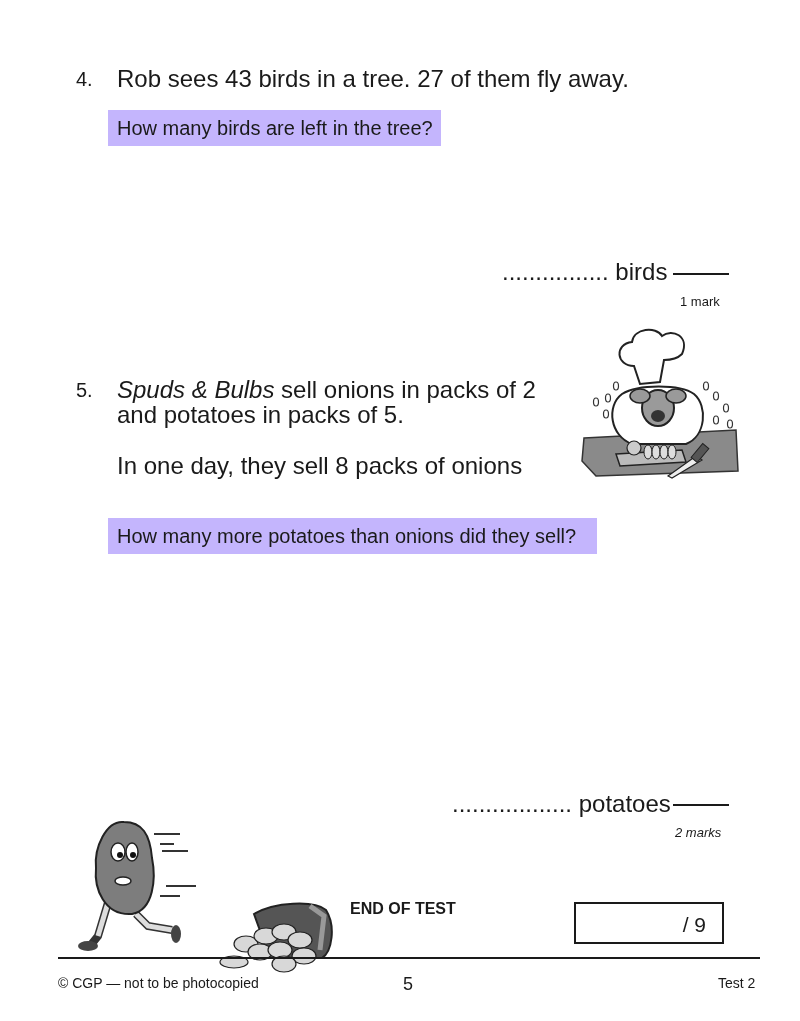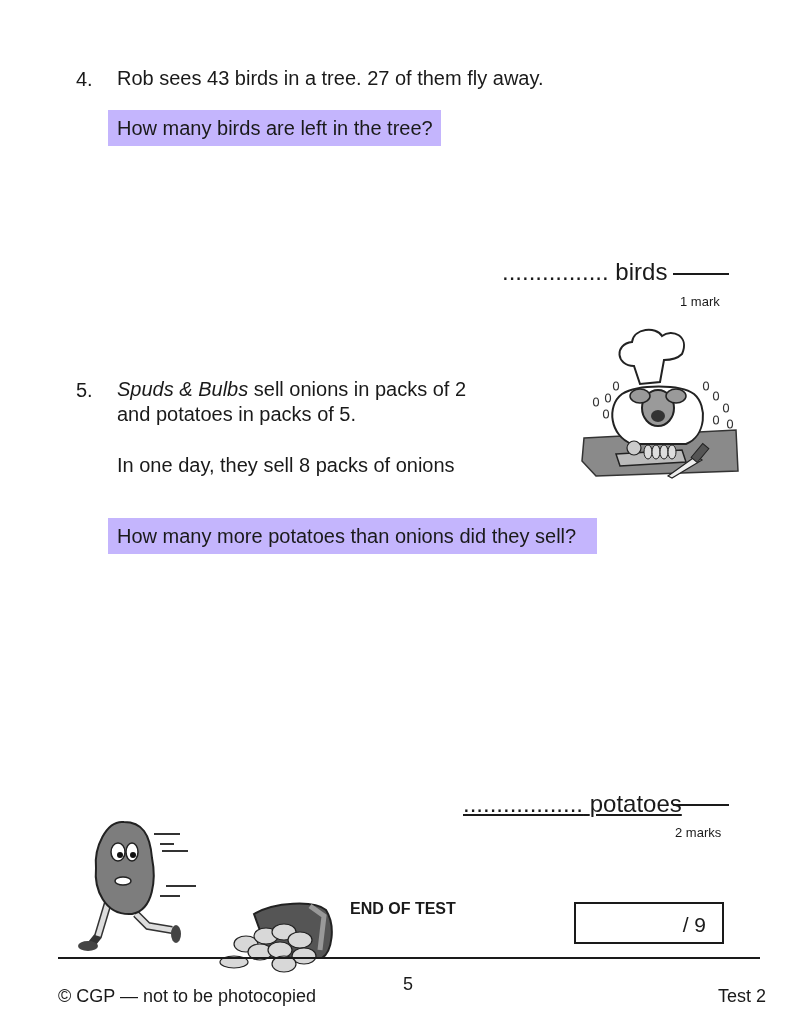--- a/index.html
+++ b/index.html
@@ -2,34 +2,34 @@
 <html><head>
   <meta charset="utf-8">
   <style>
     html, body { margin: 0; padding: 0; }
     body {
       width: 800px; height: 1021px; background: #ffffff; position: relative;
       font-family: "Liberation Sans", sans-serif; color: #1a1a1a; overflow: hidden;
     }
     .abs { position: absolute; }
     .q-num { font-size: 20px; }
-    .q-text { font-size: 20px; line-height: 25px; }
+    .q-text { font-size: 24px; line-height: 25px; }
     .prompt-box {
       background: #c4b5fd; font-size: 20px; padding: 6px 8px 6px 9px; line-height: 24px;
     }
     .answer-line { font-size: 24px; white-space: nowrap; }
     .mark-line { border-top: 2px solid #1a1a1a; width: 56px; }
     .mark-label { font-size: 13px; margin-top: 15px; }
     .end-test { font-weight: bold; font-size: 16px; }
     .score-box {
       border: 2px solid #1a1a1a; width: 150px; height: 42px; box-sizing: border-box;
       font-size: 21px; text-align: right; padding: 9px 16px 0 0;
     }
     .ground { height: 2px; background: #1a1a1a; }
-    .footer { font-size: 18px; margin-top: 11px; }
+    .footer { font-size: 14px; }
     .page-num { font-size: 18px; }
     em { font-style: italic; }
   </style>
 </head>
 <body>
 
 <div class="abs q-num" style="left:76px; top:68px;">4.</div>
 <div class="abs q-text" style="left:117px; top:66px;">Rob sees 43 birds in a tree.  27 of them fly away.</div>
 <div class="abs prompt-box" style="left:108px; top:110px;">How many birds are left in the tree?</div>
 
@@ -83,26 +83,26 @@
 
 <div class="abs q-num" style="left:76px; top:379px;">5.</div>
 <div class="abs q-text" style="left:117px; top:377px;">
   <div><em>Spuds &amp; Bulbs</em><span> sell onions in packs of 2</span></div>
   <div>and potatoes in packs of 5.</div>
   <div style="height:26px;"></div>
   <div>In one day, they sell 8 packs of onions</div>
 </div>
 <div class="abs prompt-box" style="left:108px; top:518px; width:472px;">How many more potatoes than onions did they sell?</div>
 
-<div class="abs answer-line" style="left:463px; top:790px;text-decoration:underline;">
+<div class="abs answer-line" style="left:452px; top:790px;">
   <span>..................</span>
   <span>potatoes</span>
 </div>
 <div class="abs mark-line" style="left:673px; top:804px;"></div>
-<div class="abs mark-label" style="left:675px; top:810px;">2 marks</div>
+<div class="abs mark-label" style="left:675px; top:810px;font-style:italic;">2 marks</div>
 
 <div class="abs" style="left:76px; top:818px; width:140px; height:140px;">
   <svg width="140" height="140" viewBox="0 0 140 140">
     <g stroke="#333" stroke-width="2" fill="none">
       <line x1="78" y1="16" x2="104" y2="16"></line>
         <line x1="84" y1="26" x2="98" y2="26"></line>
         <line x1="86" y1="33" x2="112" y2="33"></line>
       <line x1="90" y1="68" x2="120" y2="68"></line>
         <line x1="84" y1="78" x2="104" y2="78"></line>
     </g>

